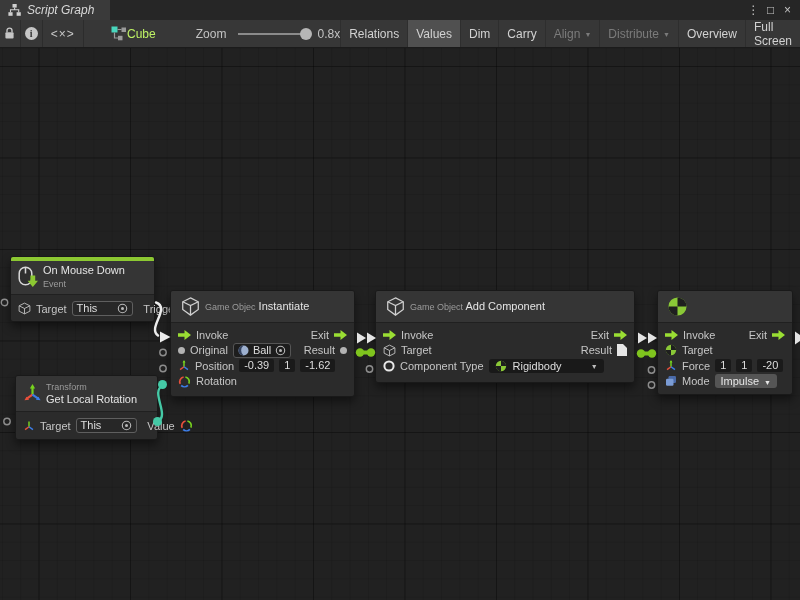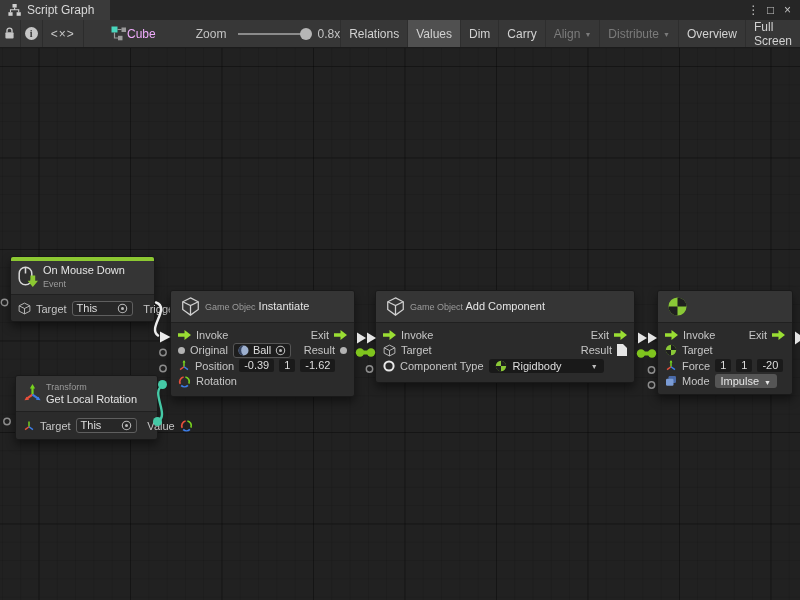--- a/index.html
+++ b/index.html
@@ -5,35 +5,35 @@
   html,body{margin:0;padding:0;}
   body{
     width:800px;height:600px;overflow:hidden;position:relative;
     background:#212121;
     font-family:"Liberation Sans","DejaVu Sans",sans-serif;
     -webkit-font-smoothing:antialiased;
     user-select:none;
   }
   
   .titlebar{position:absolute;top:0;left:0;right:0;height:20px;background:#262626;display:flex;align-items:stretch;}
-  .tab{display:flex;align-items:center;gap:6px;padding:0 16px 0 8px;background:#3a3a3a;font-size:12px;color:#d9d9d9;}
+  .tab{display:flex;align-items:center;gap:6px;padding:0 16px 0 8px;background:#3a3a3a;font-size:12px;color:#d9d9d9;font-style:italic;}
   .win-icons{margin-left:auto;display:flex;align-items:center;padding-right:4px;color:#c2c2c2;}
   .win-icons span{width:17px;text-align:center;font-size:12px;line-height:20px;cursor:default;}
   
   .toolbar{position:absolute;top:20px;left:0;right:0;height:28px;background:#373737;
     border-bottom:1px solid #1b1b1b;box-sizing:border-box;
     display:flex;align-items:center;font-size:12px;color:#cfcfcf;}
   .tb-btn{height:100%;display:flex;align-items:center;justify-content:center;box-sizing:border-box;}
   .tb-sep{width:1px;height:100%;background:#2c2c2c;flex:none;}
   #btn-lock{width:28px;}
   #btn-info{width:29px;}
   #btn-code{width:57px;color:#c9c9c9;font-size:12px;letter-spacing:1px;}
   .info-glyph{width:13px;height:13px;border-radius:50%;background:#c6c6c6;color:#353535;font-size:10px;font-weight:bold;
     display:flex;align-items:center;justify-content:center;font-family:"Liberation Serif",serif;}
-  .graph-ref{display:flex;align-items:center;gap:0;margin-left:27px;color:#f0abfc;}
+  .graph-ref{display:flex;align-items:center;gap:0;margin-left:27px;color:#bef264;}
   .zoom-label{margin-left:40px;color:#c3c3c3;text-align:right;}
   .slider{position:relative;width:100px;height:14px;margin-left:12px;}
   .slider .track{position:absolute;left:0;right:0;top:6px;height:2px;background:#8b8b8b;}
   .slider .handle{position:absolute;top:1px;left:62px;width:12px;height:12px;border-radius:50%;background:#b6b6b6;}
   .zoom-value{margin-left:8px;color:#c3c3c3;}
   .right-group{margin-left:auto;display:flex;height:100%;align-items:stretch;}
   .rb{display:flex;align-items:center;gap:4px;padding:0 8px;border-left:1px solid #2e2e2e;color:#d2d2d2;}
   .rb.active{background:#505050;}
   .rb.disabled{color:#7b7b7b;}
   .dd-caret{font-size:7px;line-height:7px;position:relative;top:1px;}

